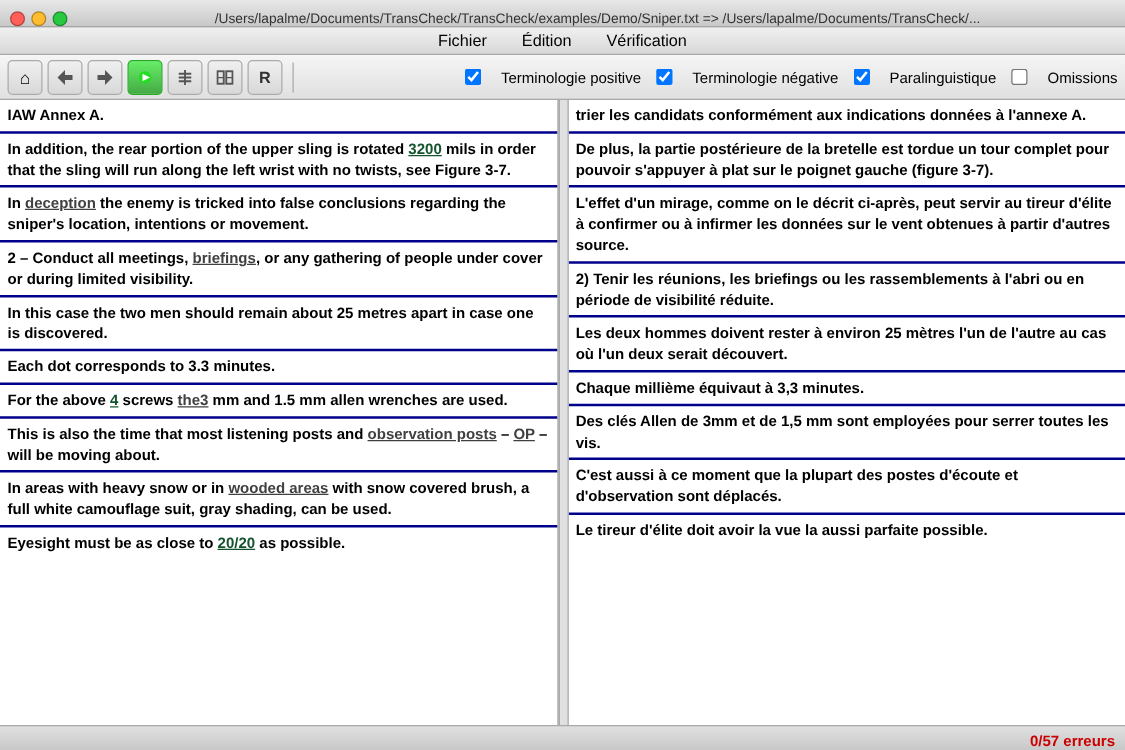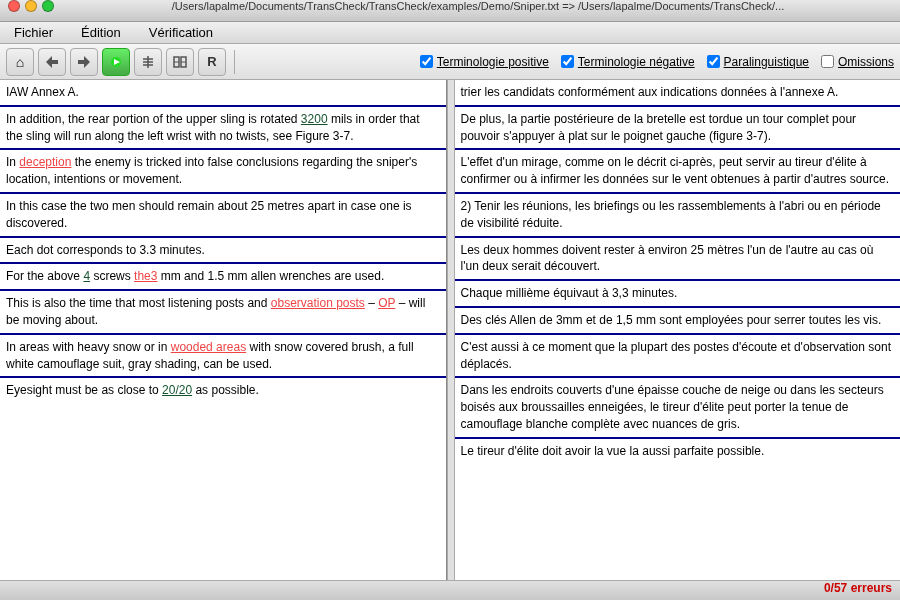--- a/index.html
+++ b/index.html
@@ -10,21 +10,21 @@
       width: 900px;
       height: 600px;
       overflow: hidden;
     }
 
     
     .title-bar {
       background: linear-gradient(to bottom, #e8e8e8, #c8c8c8);
       height: 22px;
       display: flex;
-      align-items: flex-start;
+      align-items: flex-end;
       padding: 0 8px;
       border-bottom: 1px solid #999;
     }
     .window-controls {
       display: flex;
       gap: 5px;
       margin-right: 10px;
     }
     .win-btn {
       width: 12px;
@@ -47,20 +47,21 @@
 
     
     .menu-bar {
       background: linear-gradient(to bottom, #f0f0f0, #d8d8d8);
       height: 22px;
       display: flex;
       align-items: center;
       padding: 0 8px;
       border-bottom: 1px solid #aaa;
       gap: 16px;
+      justify-content: center;
     }
     .menu-item {
       font-size: 13px;
       color: #000;
       cursor: pointer;
       padding: 2px 6px;
       border-radius: 3px;
     }
 
     
@@ -94,39 +95,39 @@
     .tb-spacer { flex: 1; }
     .checkbox-group {
       display: flex;
       align-items: center;
       gap: 12px;
       font-size: 12px;
     }
     .cb-item {
       display: flex;
       align-items: center;
-      gap: 4px;
-      text-decoration: underline;
+      gap: 16px;
     }
     .cb-item input[type=checkbox] {
       width: 13px;
       height: 13px;
     }
 
     
     .main-content {
       display: flex;
       height: calc(600px - 22px - 22px - 36px - 20px);
       background: white;
     }
 
     .pane {
       flex: 1;
       overflow-y: auto;
       border-right: 1px solid #888;
+      font-weight: bold;
     }
     .pane:last-child { border-right: none; }
 
     .scroll-divider {
       width: 8px;
       background: #e0e0e0;
       border-left: 1px solid #aaa;
       border-right: 1px solid #aaa;
     }
 
@@ -134,28 +135,28 @@
       border-bottom: 2px solid #00008b;
       padding: 4px 6px;
       font-size: 12px;
       line-height: 1.4;
       color: #000;
       min-height: 24px;
     }
     .segment:last-child { border-bottom: none; }
 
     .link-blue { color: #14532d; text-decoration: underline; }
-    .link-red { color: #ef4444; text-decoration: underline; }
+    .link-red { color: #404040; text-decoration: underline; }
 
     
     .status-bar {
       background: linear-gradient(to bottom, #e0e0e0, #c8c8c8);
       height: 20px;
       display: flex;
-      align-items: flex-start;
+      align-items: flex-end;
       justify-content: flex-end;
       padding: 0 8px;
       border-top: 1px solid #aaa;
       font-size: 12px;
     }
     .status-errors {
       color: #cc0000;
       font-weight: bold;
     }
   </style>
@@ -234,37 +235,37 @@
       <span>Omissions</span>
     </label>
   </div>
 </div>
 
 <div class="main-content">
   <div class="pane" id="left-pane">
       <div class="segment">IAW Annex A.</div>
       <div class="segment">In addition, the rear portion of the upper sling is rotated <span class="link-blue">3200</span> mils in order that the sling will run along the left wrist with no twists, see Figure 3-7.</div>
       <div class="segment">In <span class="link-red">deception</span> the enemy is tricked into false conclusions regarding the sniper's location, intentions or movement.</div>
+      <div class="segment">2 – Conduct all meetings, <span class="link-red">briefings</span>, or any gathering of people under cover or during limited visibility.</div>
       <div class="segment">In this case the two men should remain about 25 metres apart in case one is discovered.</div>
       <div class="segment">Each dot corresponds to 3.3 minutes.</div>
       <div class="segment">For the above <span class="link-blue">4</span> screws <span class="link-red">the3</span> mm and 1.5 mm allen wrenches are used.</div>
       <div class="segment">This is also the time that most listening posts and <span class="link-red">observation posts</span> – <span class="link-red">OP</span> – will be moving about.</div>
       <div class="segment">In areas with heavy snow or in <span class="link-red">wooded areas</span> with snow covered brush, a full white camouflage suit, gray shading, can be used.</div>
       <div class="segment">Eyesight must be as close to <span class="link-blue">20/20</span> as possible.</div>
     </div>
   <div class="scroll-divider"></div>
   <div class="pane" id="right-pane">
       <div class="segment">trier les candidats conformément aux indications données à l'annexe A.</div>
       <div class="segment">De plus, la partie postérieure de la bretelle est tordue un tour complet pour pouvoir s'appuyer à plat sur le poignet gauche (figure 3-7).</div>
       <div class="segment">L'effet d'un mirage, comme on le décrit ci-après, peut servir au tireur d'élite à confirmer ou à infirmer les données sur le vent obtenues à partir d'autres source.</div>
       <div class="segment">2) Tenir les réunions, les briefings ou les rassemblements à l'abri ou en période de visibilité réduite.</div>
       <div class="segment">Les deux hommes doivent rester à environ 25 mètres l'un de l'autre au cas où l'un deux serait découvert.</div>
       <div class="segment">Chaque millième équivaut à 3,3 minutes.</div>
       <div class="segment">Des clés Allen de 3mm et de 1,5 mm sont employées pour serrer toutes les vis.</div>
       <div class="segment">C'est aussi à ce moment que la plupart des postes d'écoute et d'observation sont déplacés.</div>
-      <div class="segment">Dans les endroits couverts d'une épaisse couche de neige ou dans les secteurs boisés aux broussailles enneigées, le tireur d'élite peut porter la tenue de camouflage blanche complète avec nuances de gris.</div>
       <div class="segment">Le tireur d'élite doit avoir la vue la aussi parfaite possible.</div>
     </div>
 </div>
 
 <div class="status-bar">
   <span class="status-errors">0/57 erreurs</span>
 </div>
 
 </body></html>

